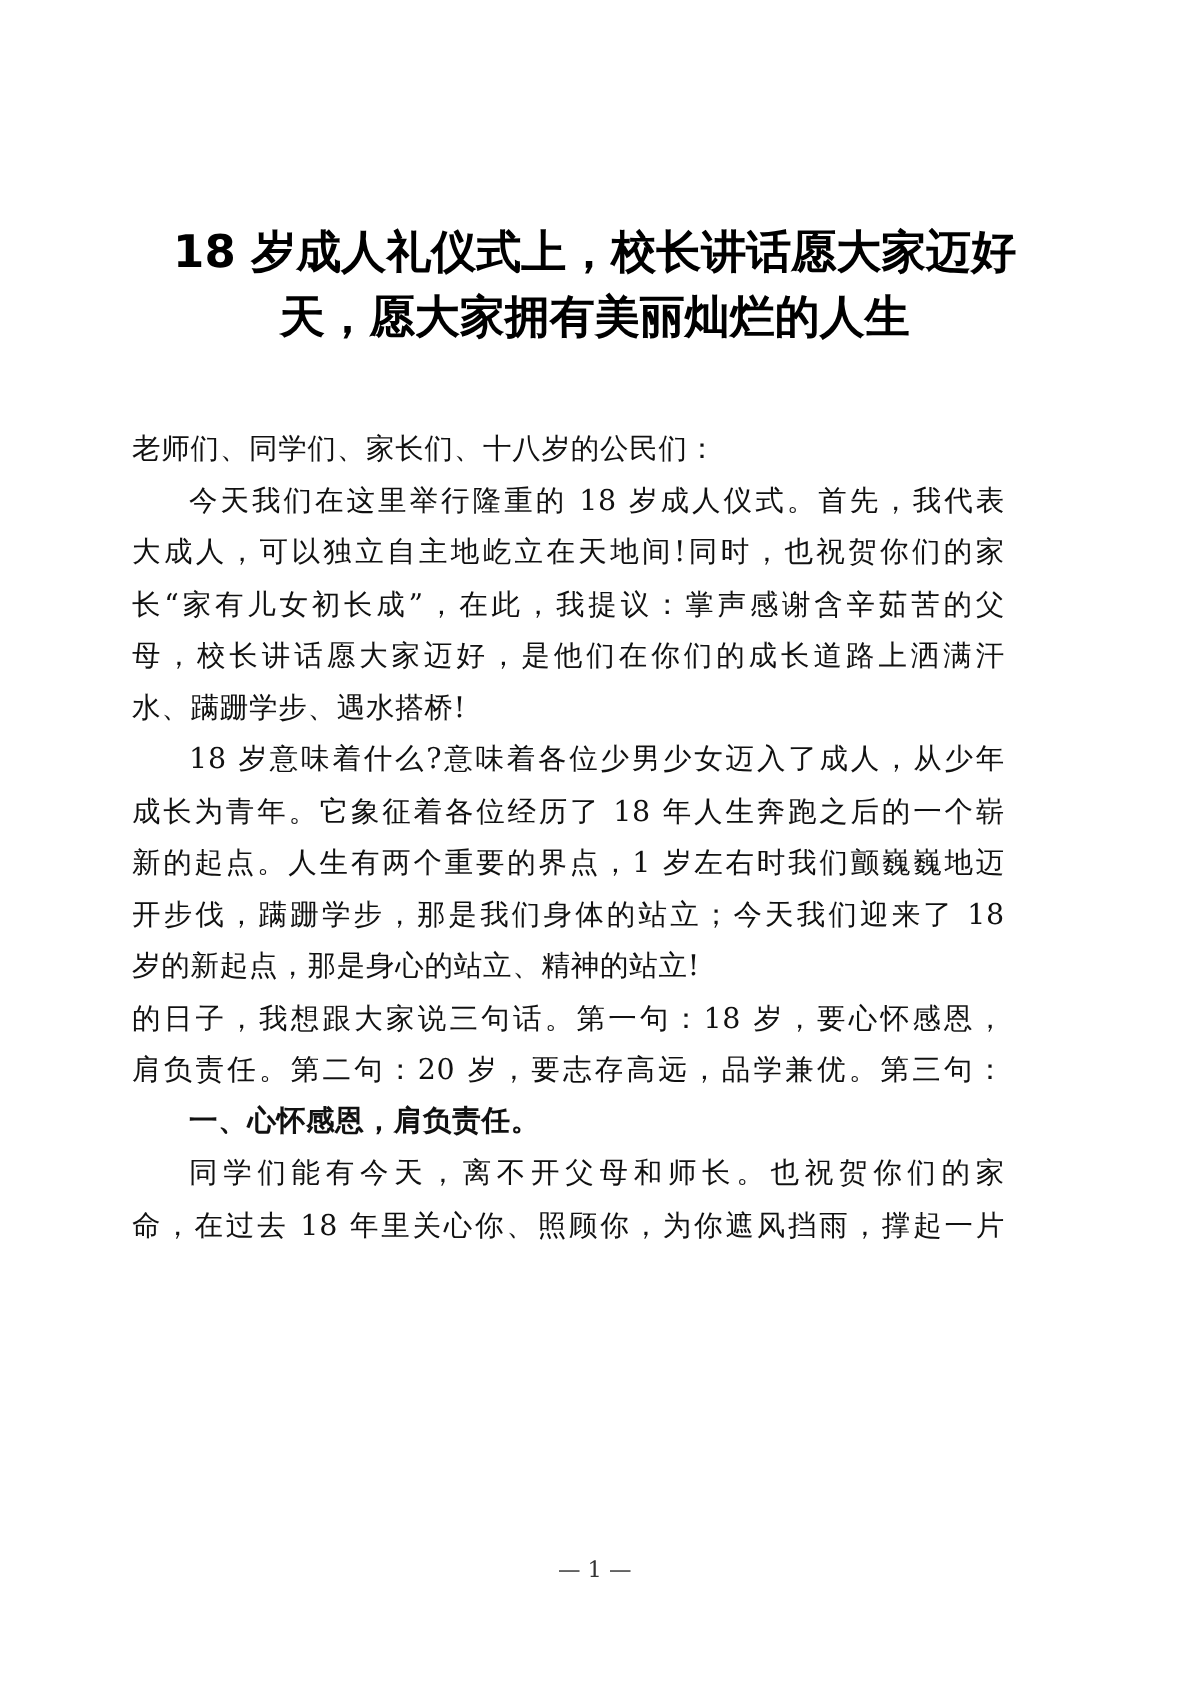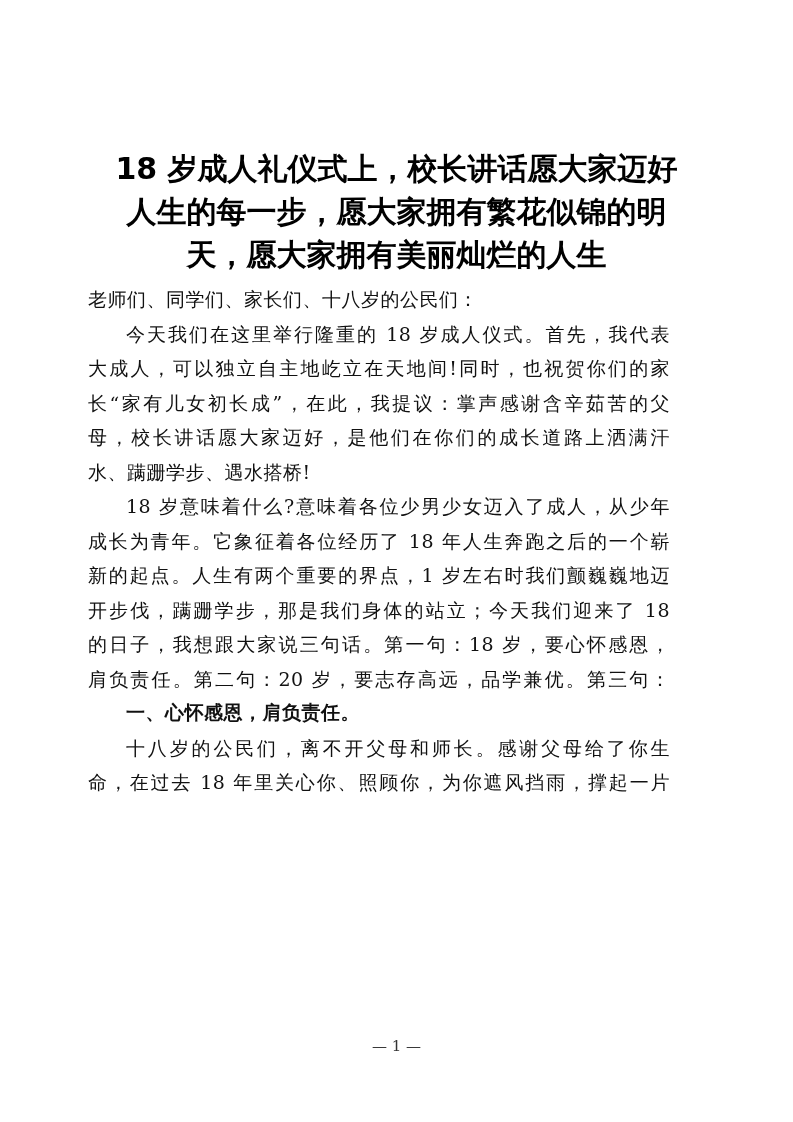--- a/index.html
+++ b/index.html
@@ -16,40 +16,40 @@
   .line.indent { padding-left: 38px; }
   .line.heading { font-weight: bold; font-family: Liberation Sans, sans-serif; font-size: 19px; }
   .page-num { position: absolute; left: 0; width: 793px; top: 1037px; text-align: center;
               font-size: 15px; color: #333; }
 </style>
 </head>
 <body>
 
 <div class="title">
   <span class="tl">18 岁成人礼仪式上，校长讲话愿大家迈好</span>
-  <span class="tl">人生的每一步，愿大家拥有繁花似锦的明</span>
   <span class="tl">天，愿大家拥有美丽灿烂的人生</span>
 </div>
 
 <div class="body">
   <span class="line last">老师们、同学们、家长们、十八岁的公民们：</span>
 
   <span class="line indent">今天我们在这里举行隆重的 18 岁成人仪式。首先，我代表</span>
   <span class="line">大成人，可以独立自主地屹立在天地间!同时，也祝贺你们的家</span>
   <span class="line">长“家有儿女初长成”，在此，我提议：掌声感谢含辛茹苦的父</span>
   <span class="line">母，校长讲话愿大家迈好，是他们在你们的成长道路上洒满汗</span>
   <span class="line last">水、蹒跚学步、遇水搭桥!</span>
 
   <span class="line indent">18 岁意味着什么?意味着各位少男少女迈入了成人，从少年</span>
   <span class="line">成长为青年。它象征着各位经历了 18 年人生奔跑之后的一个崭</span>
   <span class="line">新的起点。人生有两个重要的界点，1 岁左右时我们颤巍巍地迈</span>
   <span class="line">开步伐，蹒跚学步，那是我们身体的站立；今天我们迎来了 18</span>
+  <span class="line last">岁的新起点，那是身心的站立、精神的站立!</span>
 
   <span class="line">的日子，我想跟大家说三句话。第一句：18 岁，要心怀感恩，</span>
   <span class="line">肩负责任。第二句：20 岁，要志存高远，品学兼优。第三句：</span>
 
   <span class="line indent last heading">一、心怀感恩，肩负责任。</span>
 
-  <span class="line indent">十八岁的公民们，离不开父母和师长。感谢父母给了你生</span>
+  <span class="line indent">同学们能有今天，离不开父母和师长。也祝贺你们的家</span>
   <span class="line">命，在过去 18 年里关心你、照顾你，为你遮风挡雨，撑起一片</span>
 </div>
 
 <div class="page-num">— 1 —</div>
 
 </body></html>

